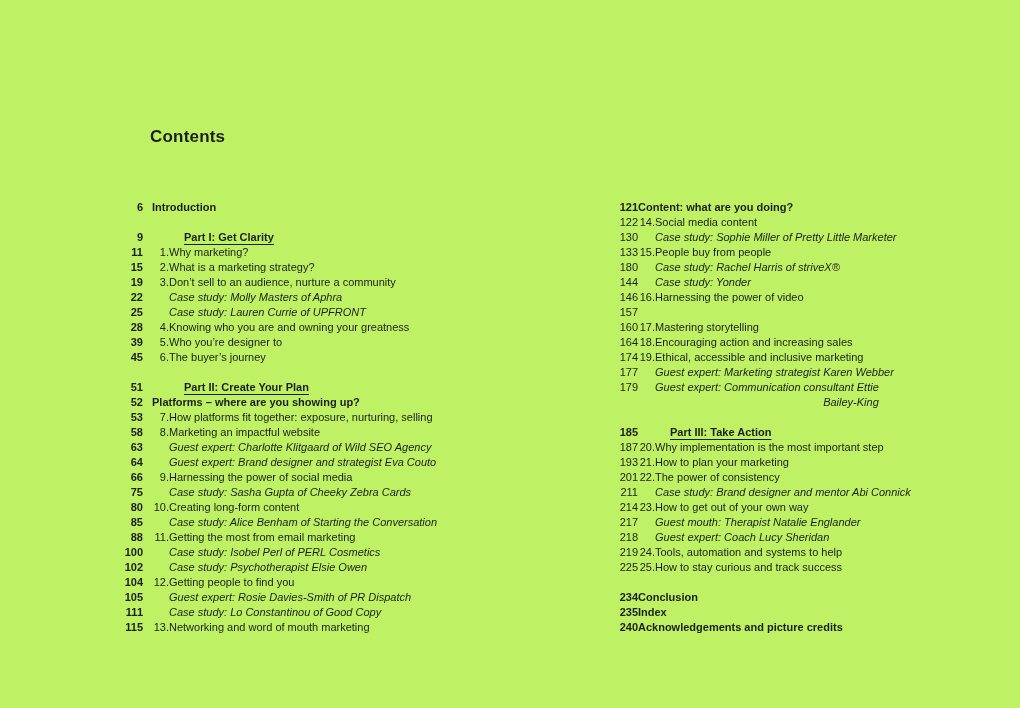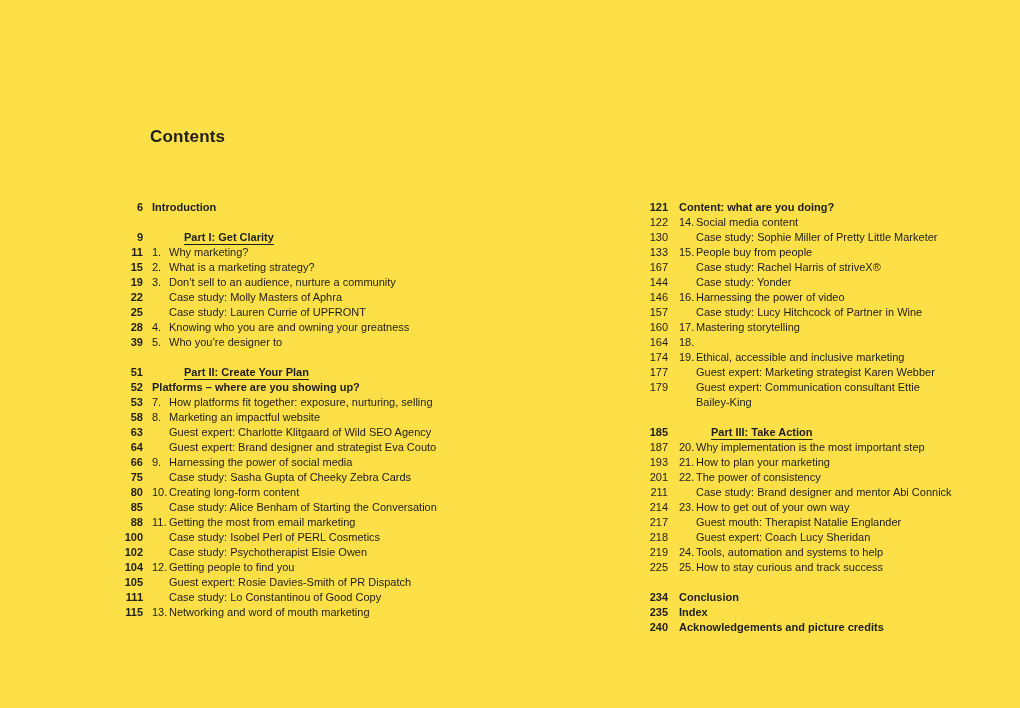--- a/index.html
+++ b/index.html
@@ -6,63 +6,63 @@
   body {
     width: 1020px; height: 708px;
     background: #ffffff;
     font-family: "Liberation Sans", sans-serif;
     color: #1d1d1b;
     overflow: hidden;
   }
   .page {
     position: relative;
     width: 1020px; height: 708px;
-    background: #fde047;
+    background: #bef264;
     font-size: 11px;
     line-height: 15px;
   }
   .page-title {
     position: absolute;
     left: 150px; top: 127px;
     margin: 0;
     font-size: 17px;
     line-height: 19px;
     font-weight: bold;
     letter-spacing: 0.2px;
   }
   .col {
     position: absolute;
     top: 200px;
   }
   .col-left  { left: 117px; width: 450px; }
-  .col-right { left: 634px; width: 340px; }
+  .col-right { left: 604px; width: 340px; }
   .row { display: flex; align-items: flex-start; }
   .row.gap { margin-top: 15px; }
   .pnum {
     flex: none;
     text-align: right;
     white-space: nowrap;
   }
   .col-left  .pnum { width: 26px; font-weight: bold; }
   .col-right .pnum { width: 34px; }
-  .content { display: flex; align-items: flex-start; }
+  .content { display: flex; align-items: flex-start; text-align: right; }
   .col-left  .content { margin-left: 9px;  width: 410px; }
-  .col-right .content { margin-left: 11px; width: 288px; }
+  .col-right .content { width: 288px; }
   .cnum { flex: none; width: 17px; white-space: nowrap; }
   .label { white-space: pre-line; }
   
   .row.bold .pnum, .row.bold .label,
   .row.part .pnum, .row.part .label { font-weight: bold; }
   .row.part .label {
     text-decoration: underline;
     text-underline-offset: 3px;
     text-decoration-thickness: 1px;
     padding-left: 32px;
   }
-  .row.italic .label { }
+  .row.italic .label { font-style: italic; }
 </style>
 </head>
 <body>
 
 <div class="page">
   <h1 class="page-title">Contents</h1>
   <div class="col col-left" id="col-left">
       <div class="row bold">
     <span class="pnum">6</span>
     <span class="content">
@@ -119,20 +119,27 @@
       <span class="label">Knowing who you are and owning your greatness</span>
     </span>
   </div>
       <div class="row chapter">
     <span class="pnum">39</span>
     <span class="content">
       <span class="cnum">5.</span>
       <span class="label">Who you’re designer to</span>
     </span>
   </div>
+      <div class="row chapter">
+    <span class="pnum">45</span>
+    <span class="content">
+      <span class="cnum">6.</span>
+      <span class="label">The buyer’s journey</span>
+    </span>
+  </div>
       <div class="row part gap">
     <span class="pnum">51</span>
     <span class="content">
 
       <span class="label">Part II: Create Your Plan</span>
     </span>
   </div>
       <div class="row bold">
     <span class="pnum">52</span>
     <span class="content">
@@ -269,21 +276,21 @@
     </span>
   </div>
       <div class="row chapter">
     <span class="pnum">133</span>
     <span class="content">
       <span class="cnum">15.</span>
       <span class="label">People buy from people</span>
     </span>
   </div>
       <div class="row italic">
-    <span class="pnum">167</span>
+    <span class="pnum">180</span>
     <span class="content">
       <span class="cnum"></span>
       <span class="label">Case study: Rachel Harris of striveX®</span>
     </span>
   </div>
       <div class="row italic">
     <span class="pnum">144</span>
     <span class="content">
       <span class="cnum"></span>
       <span class="label">Case study: Yonder</span>
@@ -291,36 +298,33 @@
   </div>
       <div class="row chapter">
     <span class="pnum">146</span>
     <span class="content">
       <span class="cnum">16.</span>
       <span class="label">Harnessing the power of video</span>
     </span>
   </div>
       <div class="row italic">
     <span class="pnum">157</span>
-    <span class="content">
-      <span class="cnum"></span>
-      <span class="label">Case study: Lucy Hitchcock of Partner in Wine</span>
-    </span>
   </div>
       <div class="row chapter">
     <span class="pnum">160</span>
     <span class="content">
       <span class="cnum">17.</span>
       <span class="label">Mastering storytelling</span>
     </span>
   </div>
       <div class="row chapter">
     <span class="pnum">164</span>
     <span class="content">
       <span class="cnum">18.</span>
+      <span class="label">Encouraging action and increasing sales</span>
     </span>
   </div>
       <div class="row chapter">
     <span class="pnum">174</span>
     <span class="content">
       <span class="cnum">19.</span>
       <span class="label">Ethical, accessible and inclusive marketing</span>
     </span>
   </div>
       <div class="row italic">

